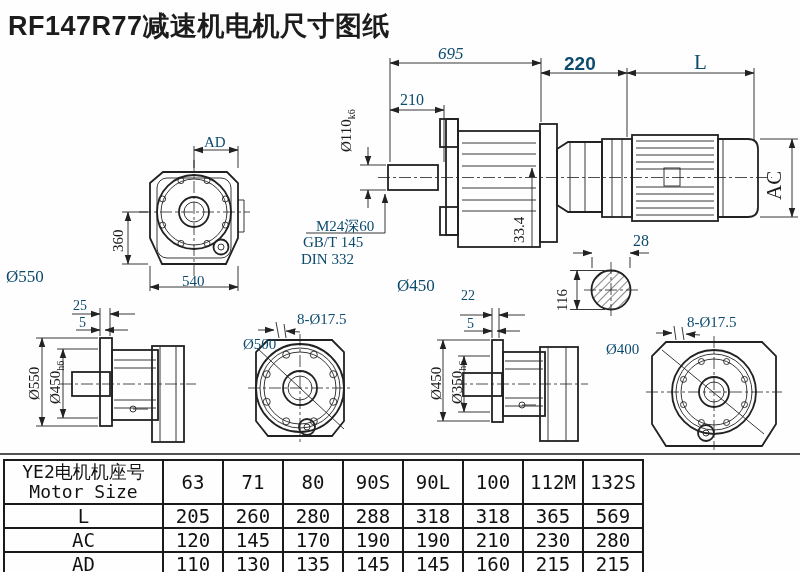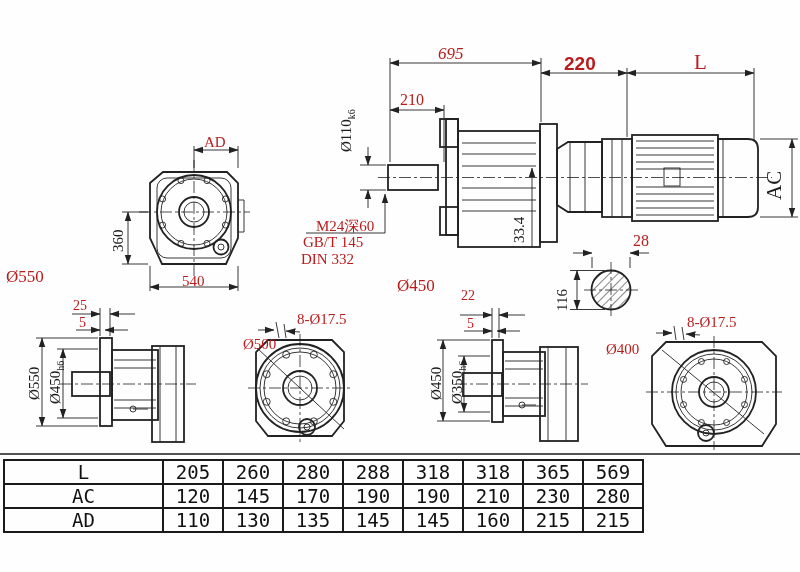--- a/index.html
+++ b/index.html
@@ -4,21 +4,21 @@
 <style>
   html,body{margin:0;padding:0;background:#ffffff;}
   #canvas{position:relative;width:800px;height:572px;background:#fefefe;overflow:hidden;
           font-family:"Liberation Serif",serif;color:#1b1b1b;}
   #title{position:absolute;left:8px;top:8px;font-family:"Liberation Sans",sans-serif;
          font-weight:bold;font-size:27px;color:#1c1c1c;letter-spacing:.5px;white-space:nowrap;}
   #logo{position:absolute;left:64px;top:55px;border:2px solid #5e3c3c;background:#fff;
         padding:0 6px;font-family:"Liberation Serif",serif;font-weight:bold;font-size:17px;
         color:#2323c8;line-height:21px;}
   svg{position:absolute;left:0;top:0;}
-  .dim{position:absolute;font-family:"Liberation Serif",serif;font-size:16px;color:#b91c1c;white-space:nowrap;text-align:center;}
+  .dim{position:absolute;font-family:"Liberation Serif",serif;font-size:16px;color:#0c4a6e;white-space:nowrap;text-align:center;}
   .vdim{position:absolute;font-family:"Liberation Serif",serif;font-size:15px;color:#1b1b1b;
         white-space:nowrap;transform:rotate(-90deg);transform-origin:0 0;}
   .it{font-style:italic;font-size:17px;}
   .bold-sans{font-family:"Liberation Sans",sans-serif;font-weight:bold;font-size:19px;}
   .big{font-size:21px;}
   .f17{font-size:17px;}
   .f15{font-size:15px;}
   .f14{font-size:14px;}
   sub{font-size:10px;}
   #size-table{position:absolute;left:3px;top:459px;border-collapse:collapse;
@@ -29,20 +29,21 @@
   #size-table td.v{width:58px;}
   #size-table tr.hdr td{height:42px;}
   #size-table tr.d td{height:22px;}
   .hdr-line{display:block;line-height:20px;font-size:18px;}
 </style>
 </head>
 <body>
 
 <div id="canvas">
 
+  <div id="title">RF147R77减速机电机尺寸图纸</div>
 
   <svg width="800" height="572" viewBox="0 0 800 572">
     <defs>
       <marker id="a" viewBox="0 0 10 8" refX="9.5" refY="4" markerWidth="11" markerHeight="9" orient="auto-start-reverse">
         <path d="M0,0.6 L10,4 L0,7.4 z" fill="#222"></path>
       </marker>
       <pattern id="h" width="6" height="6" patternUnits="userSpaceOnUse" patternTransform="rotate(45)">
         <line x1="0" y1="0" x2="0" y2="6" stroke="#333" stroke-width="1.2"></line>
       </pattern>
     </defs>
@@ -329,20 +330,34 @@
 
   <div class="dim f14" style="left:461px;top:288px;">22</div>
   <div class="dim f14" style="left:467px;top:316px;">5</div>
   <div class="vdim" style="left:428px;top:400px;">Ø450</div>
   <div class="vdim" style="left:449px;top:404px;"><span>Ø350</span><sub>h6</sub></div>
   <div class="dim f15" style="left:687px;top:314px;">8-Ø17.5</div>
   <div class="dim f15" style="left:606px;top:341px;">Ø400</div>
 
   <table id="size-table">
     <tbody>
+        <tr class="hdr">
+      <td class="lbl">
+        <span class="hdr-line">YE2电机机座号</span>
+        <span class="hdr-line">Motor Size</span>
+      </td>
+      <td class="v">63</td>
+      <td class="v">71</td>
+      <td class="v">80</td>
+      <td class="v">90S</td>
+      <td class="v">90L</td>
+      <td class="v">100</td>
+      <td class="v">112M</td>
+      <td class="v">132S</td>
+    </tr>
     <tr class="d">
       <td class="lbl">L</td>
       <td class="v">205</td>
       <td class="v">260</td>
       <td class="v">280</td>
       <td class="v">288</td>
       <td class="v">318</td>
       <td class="v">318</td>
       <td class="v">365</td>
       <td class="v">569</td>

